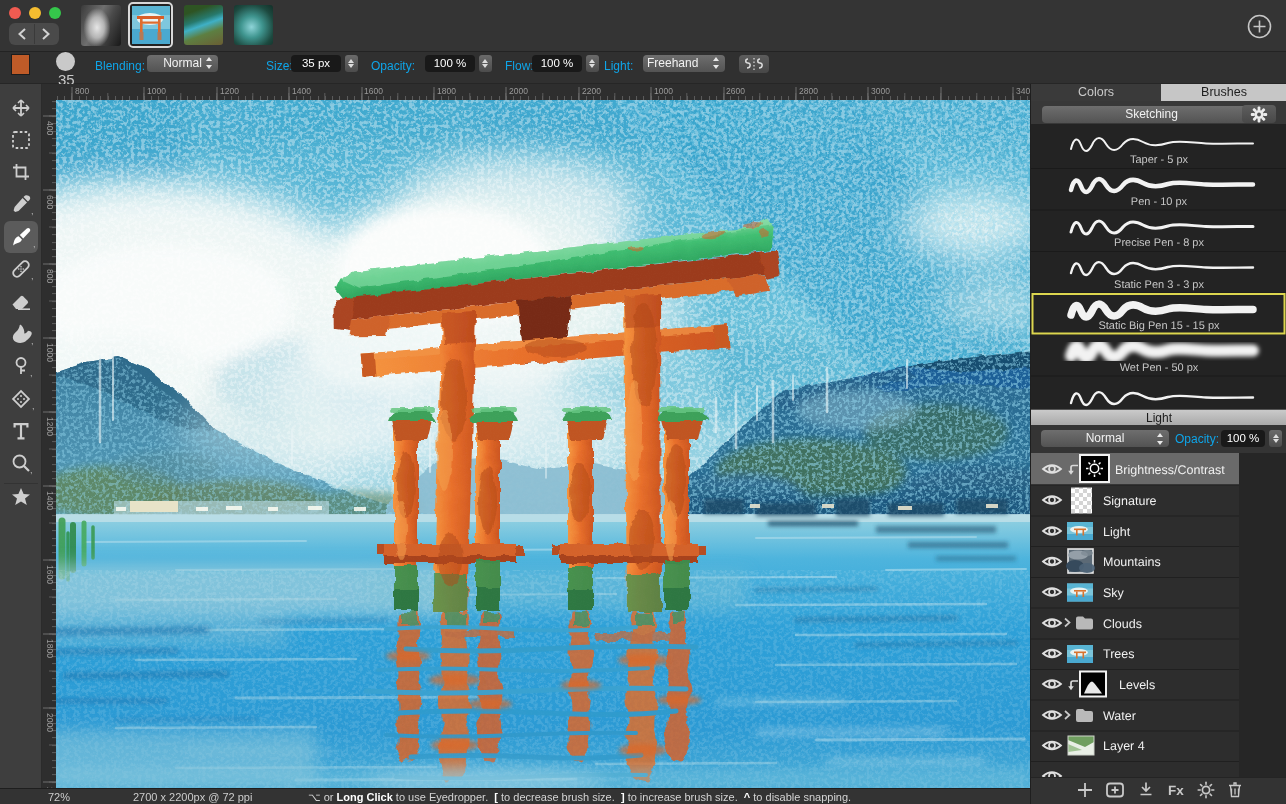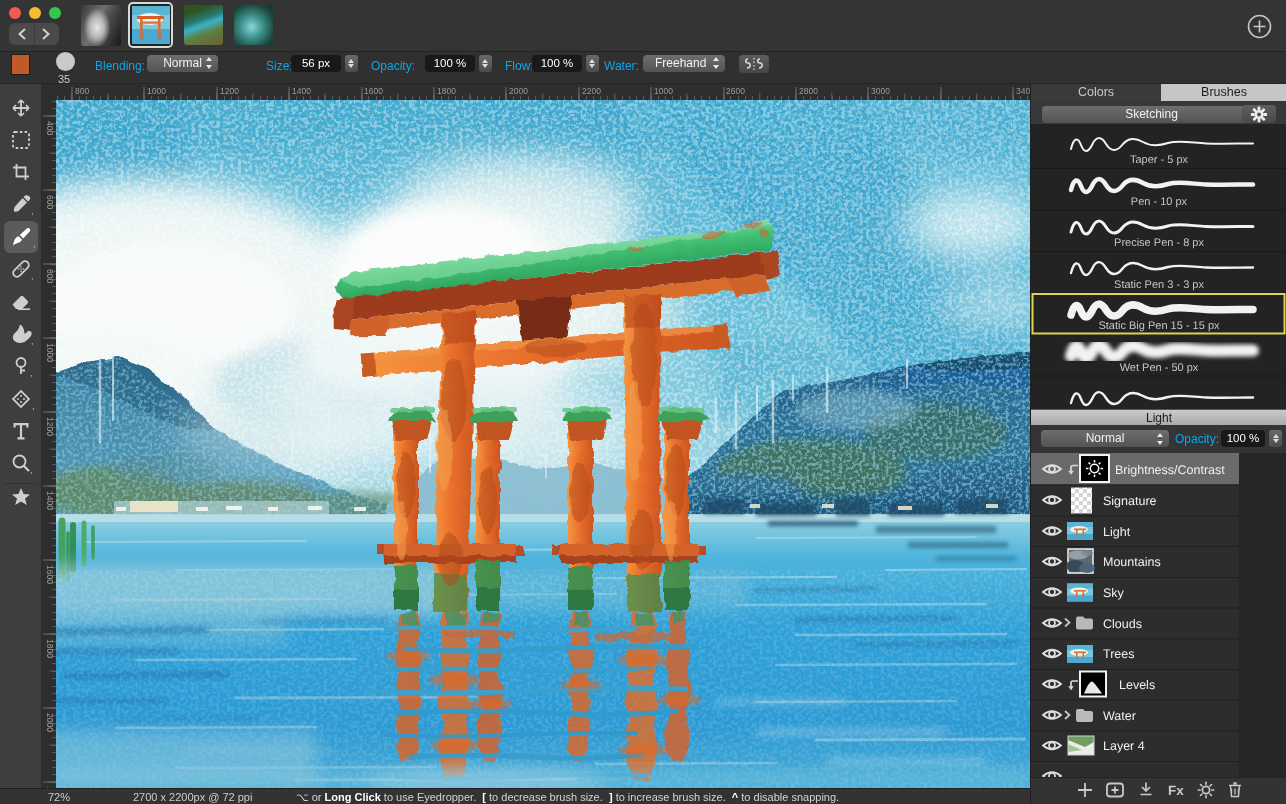--- a/index.html
+++ b/index.html
@@ -63,34 +63,34 @@
 <div class="abs" id="thumb3" style="left:184px; top:5px; width:39px; height:40px; border-radius:3px; background:linear-gradient(160deg,#2e5423 18%,#27796c 38%,#3fb0c6 50%,#5d7f42 68%,#6b5e33 100%);"></div>
 <div class="abs" id="thumb4" style="left:234px; top:5px; width:39px; height:40px; border-radius:3px; background:radial-gradient(circle at 45% 55%, #8ed4d8 0%, #3f958f 35%, #1d4a40 72%, #122e27 100%);"></div>
 <svg class="abs" style="left:1247px; top:14px;" width="25" height="25" viewBox="0 0 25 25">
   <circle cx="12.5" cy="12.5" r="11" fill="none" stroke="#c6c6c6" stroke-width="1.6"></circle>
   <path d="M12.5 6.5 V18.5 M6.5 12.5 H18.5" stroke="#c6c6c6" stroke-width="1.6"></path>
 </svg>
 
 <div class="abs" id="tb2"></div>
 <div class="abs" style="left:11px; top:54px; width:19px; height:21px; background:#bf5b28; border:1px solid #1d1d1d;"></div>
 <div class="abs" style="left:56px; top:52px; width:19px; height:19px; border-radius:50%; background:#c9c9c9;"></div>
-<div class="abs lbl" style="left:58px; top:71px; font-size:11px; color:#c9c9c9;">35</div>
+<div class="abs lbl" style="left:58px; top:71px; font-size:15px; color:#c9c9c9;">35</div>
 <div class="abs lbl" style="left:95px; top:58px;">Blending:</div>
 <div class="abs pill" style="left:147px; top:54.5px; width:71px; text-align:center;">Normal<span class="chev"></span></div>
 <div class="abs lbl" style="left:266px; top:58px;">Size:</div>
-<div class="abs field" style="left:291px; width:50px;">56 px</div>
+<div class="abs field" style="left:291px; width:50px;">35 px</div>
 <div class="abs stepper" style="left:344.5px;"></div>
 <div class="abs lbl" style="left:371px; top:58px;">Opacity:</div>
 <div class="abs field" style="left:425px; width:50px;">100 %</div>
 <div class="abs stepper" style="left:478.5px;"></div>
 <div class="abs lbl" style="left:505px; top:58px;">Flow:</div>
 <div class="abs field" style="left:532px; width:50px;">100 %</div>
 <div class="abs stepper" style="left:585.5px;"></div>
-<div class="abs lbl" style="left:604px; top:58px;">Water:</div>
-<div class="abs pill" style="left:643px; top:54.5px; width:82px; text-align:left; padding-left:12px;">Freehand<span class="chev"></span></div>
+<div class="abs lbl" style="left:604px; top:58px;">Light:</div>
+<div class="abs pill" style="left:643px; top:54.5px; width:82px; text-align:left; padding-left:4px;">Freehand<span class="chev"></span></div>
 <div class="abs" style="left:739px; top:54.5px; width:30px; height:18px; background:linear-gradient(#5c5c5c,#474747); border-radius:4px;"></div>
 <svg class="abs" style="left:739px; top:54.5px;" width="30" height="18" viewBox="0 0 30 18">
   <path d="M9 4 C6 4 6 8 9 8 C12 8 12 13 8 13" fill="none" stroke="#ddd" stroke-width="1.5"></path>
   <path d="M21 4 C18 4 18 8 21 8 C24 8 24 13 20 13" fill="none" stroke="#ddd" stroke-width="1.5"></path>
   <path d="M15 3 V15" stroke="#ddd" stroke-width="1.2" stroke-dasharray="1.5 2"></path>
 </svg>
 
 <div class="abs" id="cornerbox"></div>
 <div class="abs" id="topruler">
   <div class="abs" style="left:0; bottom:0; width:974px; height:4px; background:repeating-linear-gradient(90deg,#5c5c5c 0 1px,transparent 1px 7.24px); background-position:1.02px 0;"></div>
@@ -831,14 +831,14 @@
         <line x1="179.1" y1="17.1" x2="180.5" y2="18.5"></line>
       <line x1="169.5" y1="18.5" x2="170.9" y2="17.1"></line>
         <line x1="179.1" y1="8.9" x2="180.5" y2="7.5"></line>
     </g>
   </svg>
 </div>
 
 <div class="abs" id="statusbar">
   <span class="abs" style="left:48px; top:2px;">72%</span>
   <span class="abs" style="left:133px; top:2px;">2700 x 2200px @ 72 ppi</span>
-  <span class="abs" style="left:296px; top:2px; color:#d4d4d4;">⌥ or <b style="color:#fff;">Long Click</b> to use Eyedropper.&nbsp; <b style="color:#fff;">[</b> to decrease brush size.&nbsp; <b style="color:#fff;">]</b> to increase brush size.&nbsp; <b style="color:#fff;">^</b> to disable snapping.</span>
+  <span class="abs" style="left:308px; top:2px; color:#d4d4d4;">⌥ or <b style="color:#fff;">Long Click</b> to use Eyedropper.&nbsp; <b style="color:#fff;">[</b> to decrease brush size.&nbsp; <b style="color:#fff;">]</b> to increase brush size.&nbsp; <b style="color:#fff;">^</b> to disable snapping.</span>
 </div>
 
 </body></html>

